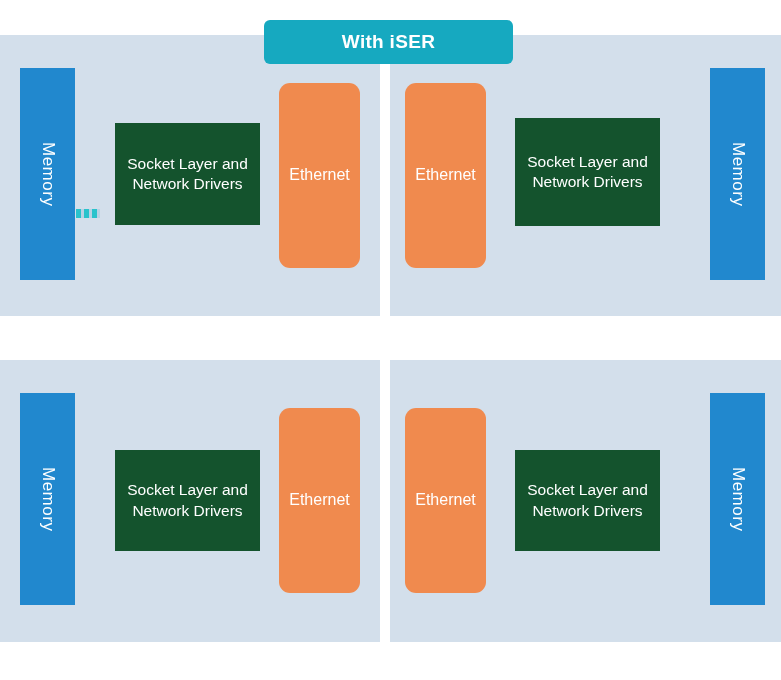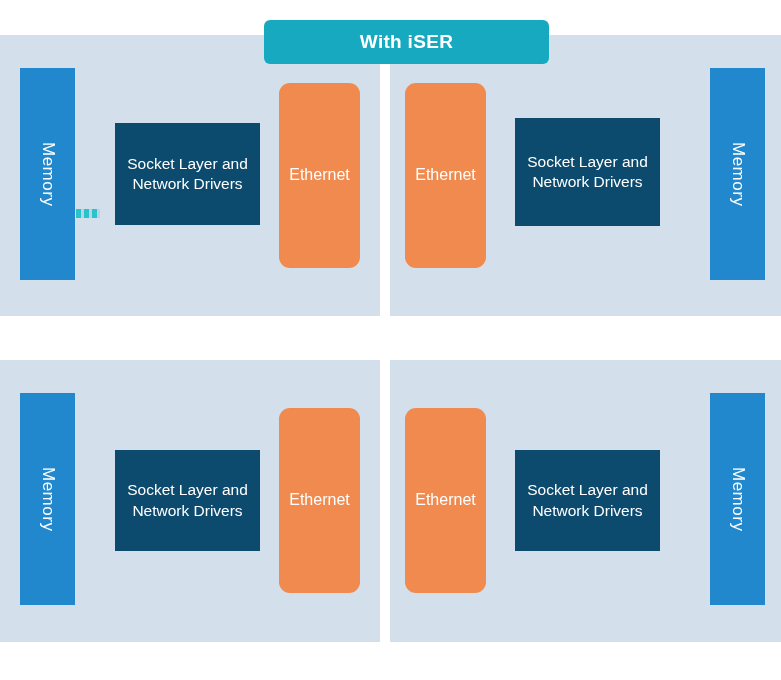--- a/index.html
+++ b/index.html
@@ -37,21 +37,21 @@
     top: 0;
     height: 100%;
     background: #d3dfeb;
   }
   .panel-left  { left: 0px;   width: 380px; }
   .panel-right { left: 390px; width: 391px; }
 
   
   .pill {
     position: absolute;
-    width: 285px;
+    width: 249px;
     height: 44px;
     left: 264px;
     border-radius: 6px;
     color: #ffffff;
     font-size: 19px;
     font-weight: bold;
     letter-spacing: 0.3px;
     display: flex;
     align-items: center;
     justify-content: center;
@@ -76,21 +76,21 @@
     background: #2188ce;
     font-size: 17px;
   }
   .node-memory .vlabel {
     writing-mode: vertical-rl;
     transform: rotate(0deg);
     white-space: nowrap;
     letter-spacing: 0.5px;
   }
   .node-socket {
-    background: #0c4a6e;
+    background: #14532d;
     font-size: 15.5px;
     padding: 0 8px;
   }
   .node-ethernet {
     background: #f08a4e;
     font-size: 16px;
     border-radius: 11px;
   }
 
   

